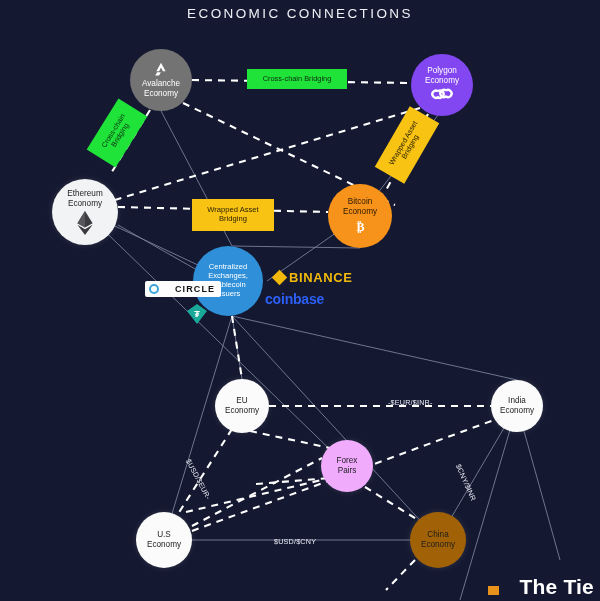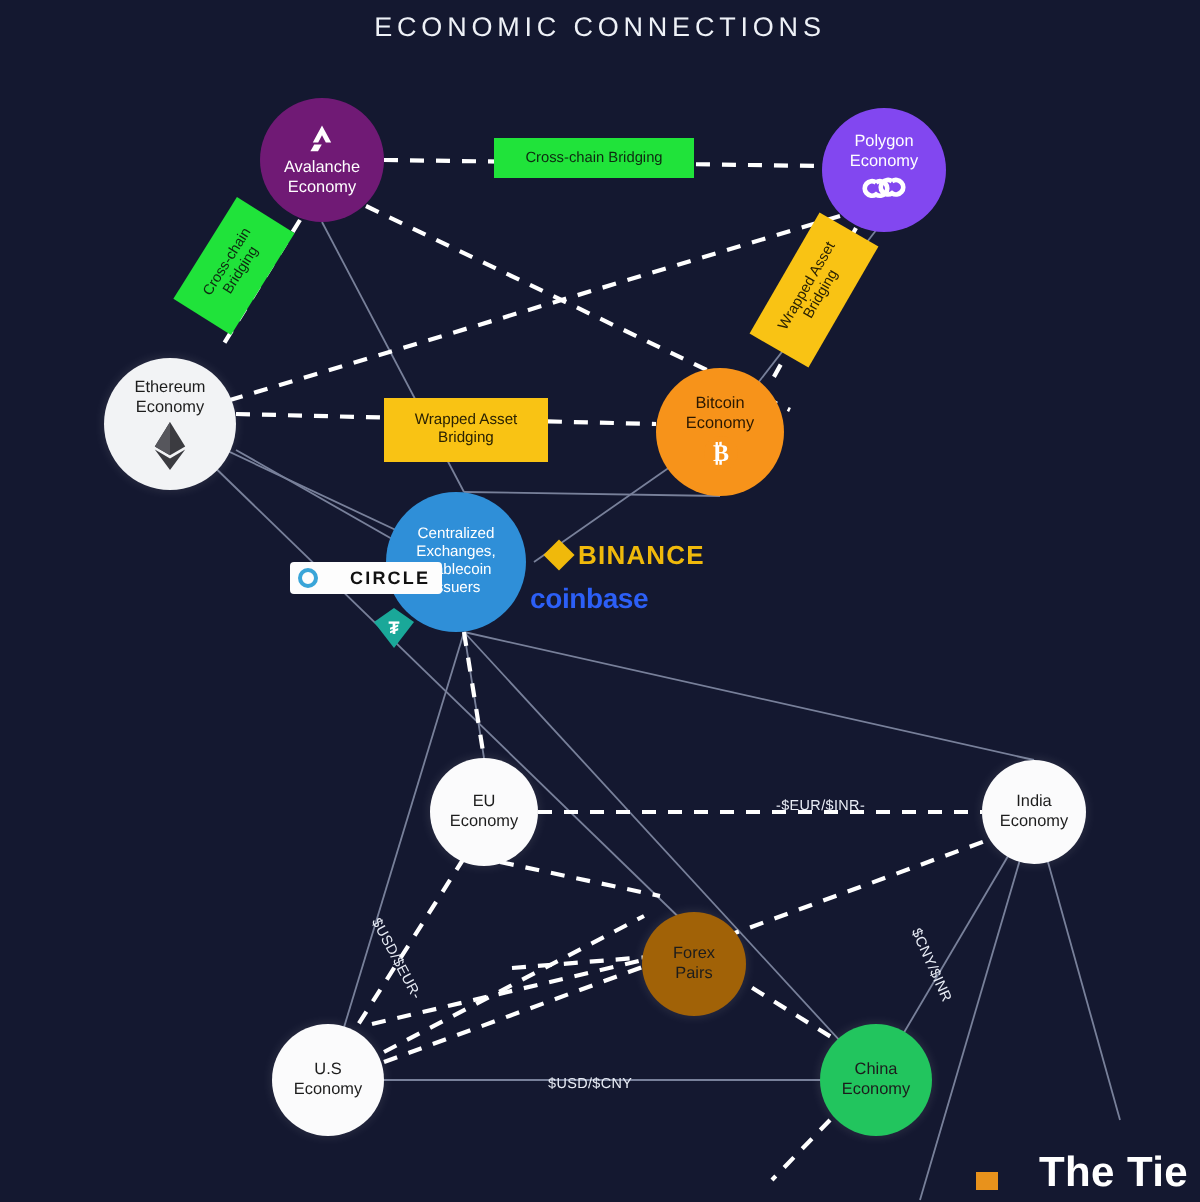--- a/index.html
+++ b/index.html
@@ -101,21 +101,21 @@
       <line x1="192" y1="526" x2="322" y2="458"></line>
       <line x1="192" y1="531" x2="494" y2="420"></line>
       <line x1="365" y1="487" x2="418" y2="520"></line>
       <line x1="256" y1="484" x2="330" y2="478"></line>
       <line x1="186" y1="512" x2="330" y2="478"></line>
       <line x1="415" y1="560" x2="386" y2="590"></line>
     </g>
   </svg>
 
   <div id="nodes">
-      <div class="node light-text" style="left: 130px; top: 49px; width: 62px; height: 62px; background: #701a75; color: rgb(255, 255, 255); font-size: 8.2px; flex-direction: column;">
+      <div class="node light-text" style="left: 130px; top: 49px; width: 62px; height: 62px; background: #737373; color: rgb(255, 255, 255); font-size: 8.2px; flex-direction: column;">
         <div class="glyph" style="margin-top: 0px; margin-bottom: 2px;">
           <svg width="18" height="15" viewBox="0 0 18 15">
             <path d="M9 0.8 L13.6 9.2 H10.9 L9 5.6 L7.1 9.2 H4.4 Z" fill="#fff"></path>
             <path d="M5.1 10.3 L3.2 13.6 H7 L8.9 10.3 Z" fill="#fff"></path>
           </svg>
         </div>
         <div class="nlabel">Avalanche
 Economy</div>
       </div>
       <div class="node light-text" style="left: 411px; top: 54px; width: 62px; height: 62px; background: rgb(130, 71, 240); color: rgb(255, 255, 255); font-size: 8.2px;">
@@ -158,29 +158,29 @@
 Issuers</div>
       </div>
       <div class="node dark-text" style="left: 215px; top: 379px; width: 54px; height: 54px; background: rgb(251, 251, 252); color: rgb(28, 28, 28); font-size: 8.2px; box-shadow: rgba(255, 255, 255, 0.12) 0px 0px 6px;">
         <div class="nlabel">EU
 Economy</div>
       </div>
       <div class="node dark-text" style="left: 491px; top: 380px; width: 52px; height: 52px; background: rgb(251, 251, 252); color: rgb(28, 28, 28); font-size: 8.2px; box-shadow: rgba(255, 255, 255, 0.12) 0px 0px 6px;">
         <div class="nlabel">India
 Economy</div>
       </div>
-      <div class="node dark-text" style="left: 321px; top: 456px; width: 52px; height: 52px; background: #a16207; color: rgb(28, 28, 28); font-size: 8.2px; box-shadow: rgba(255, 255, 255, 0.12) 0px 0px 6px;">
+      <div class="node dark-text" style="left: 321px; top: 440px; width: 52px; height: 52px; background: #f0abfc; color: rgb(28, 28, 28); font-size: 8.2px; box-shadow: rgba(255, 255, 255, 0.12) 0px 0px 6px;">
         <div class="nlabel">Forex
 Pairs</div>
       </div>
       <div class="node dark-text" style="left: 136px; top: 512px; width: 56px; height: 56px; background: rgb(251, 251, 252); color: rgb(28, 28, 28); font-size: 8.2px; box-shadow: rgba(255, 255, 255, 0.12) 0px 0px 6px;">
         <div class="nlabel">U.S
 Economy</div>
       </div>
-      <div class="node dark-text" style="left: 410px; top: 512px; width: 56px; height: 56px; background: #22c55e; color: rgb(28, 28, 28); font-size: 8.2px; box-shadow: rgba(255, 255, 255, 0.12) 0px 0px 6px;">
+      <div class="node dark-text" style="left: 410px; top: 512px; width: 56px; height: 56px; background: #a16207; color: rgb(28, 28, 28); font-size: 8.2px; box-shadow: rgba(255, 255, 255, 0.12) 0px 0px 6px;">
         <div class="nlabel">China
 Economy</div>
       </div>
     </div>
   <div id="tags">
       <div class="tag green" style="left: 247px; top: 69px; width: 100px; height: 20px; font-size: 7.4px; transform: rotate(0deg);">
         <span style="white-space: pre-line;">Cross-chain Bridging</span>
       </div>
       <div class="tag green" style="left: 87px; top: 116px; width: 60px; height: 34px; font-size: 7.2px; transform: rotate(-58deg);">
         <span style="white-space: pre-line;">Cross-chain

